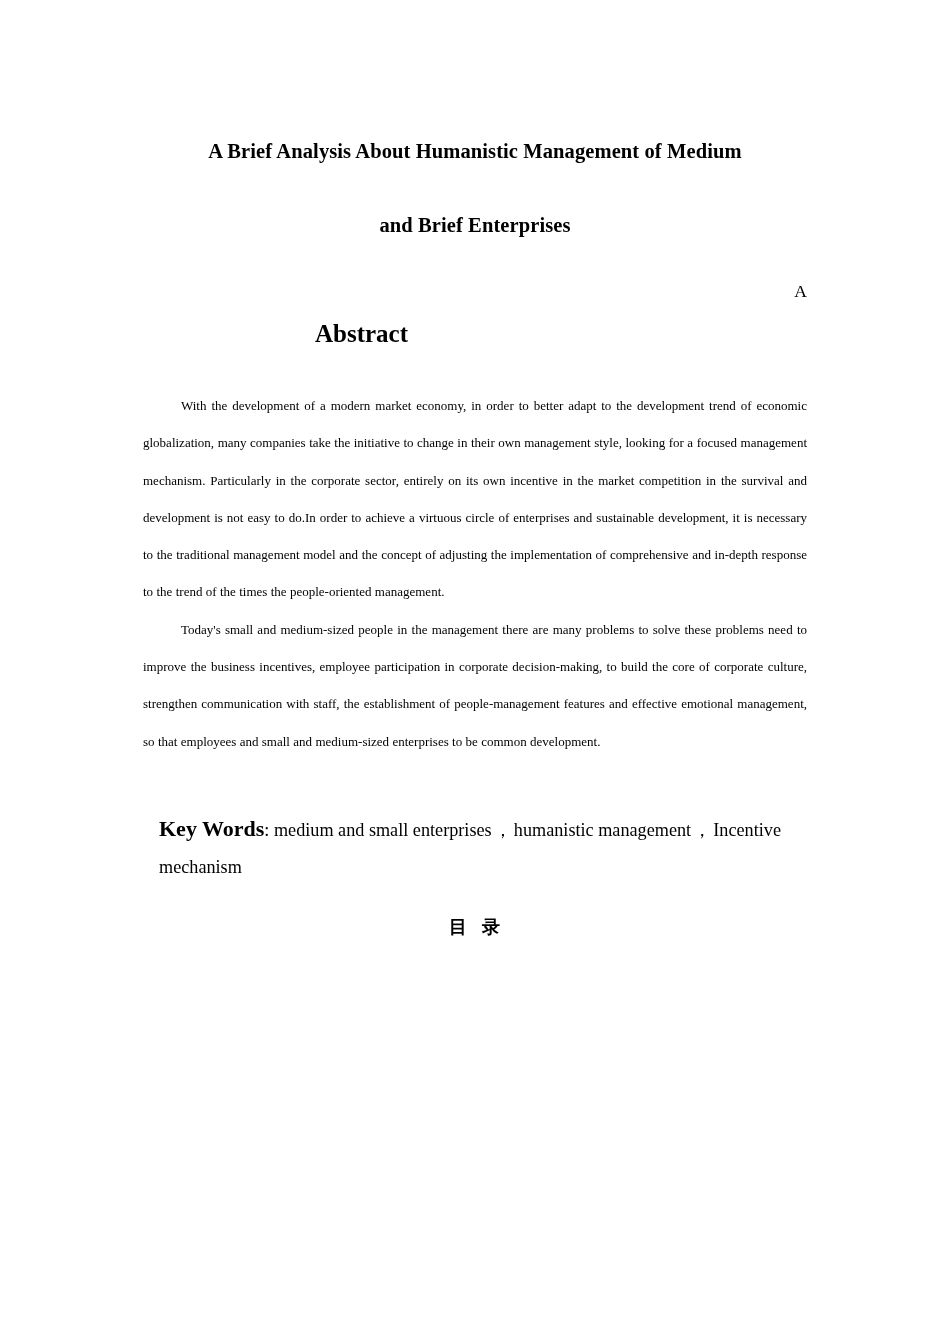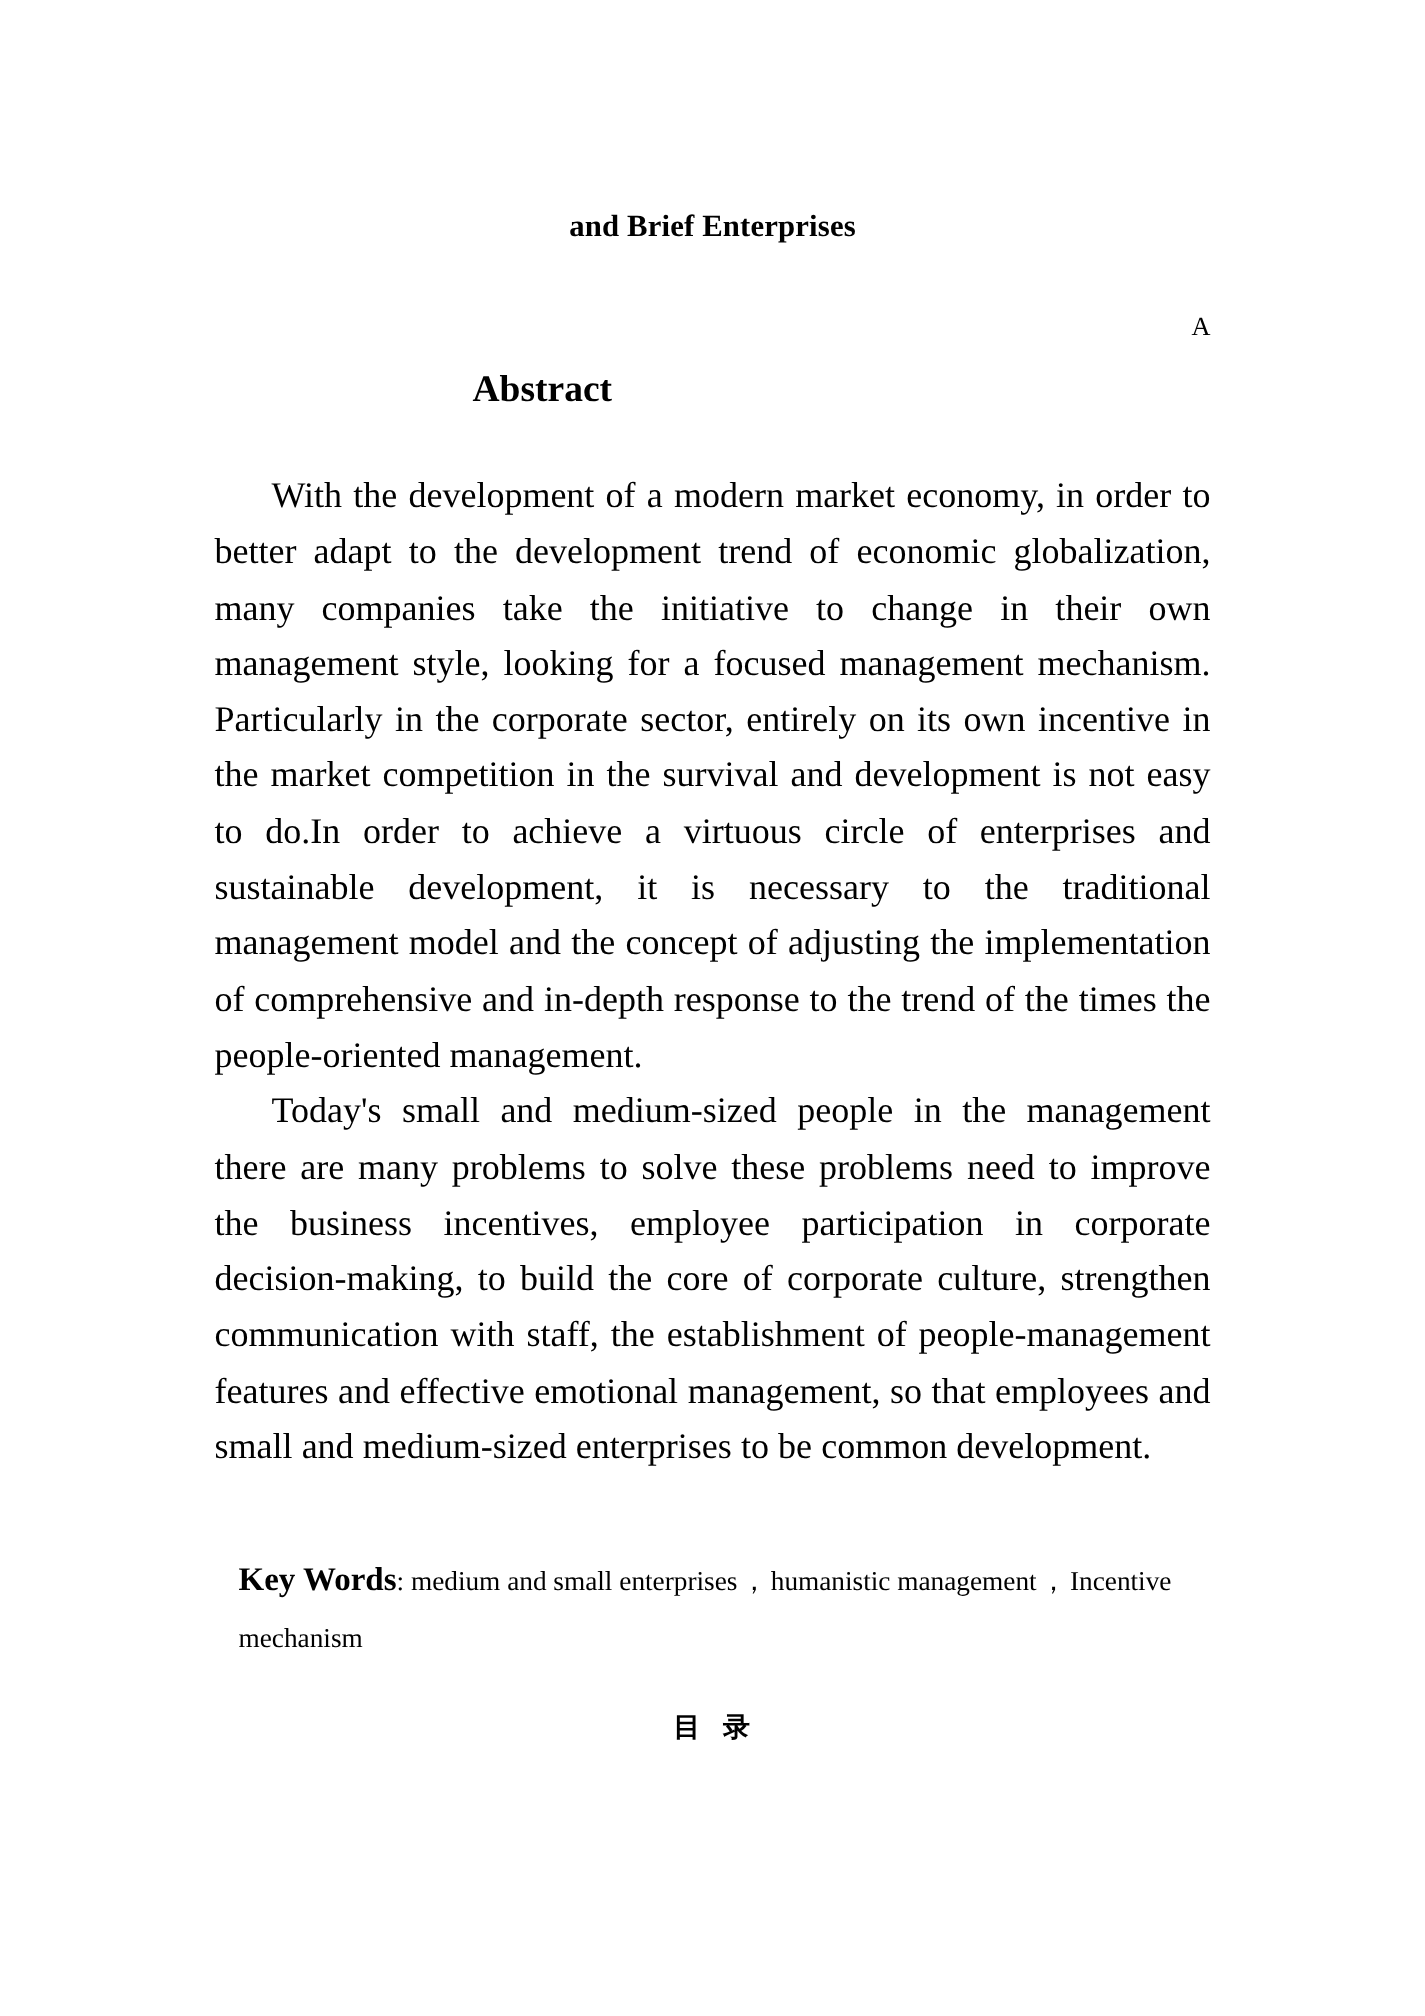--- a/index.html
+++ b/index.html
@@ -60,21 +60,21 @@
     padding-top: 18px;
     padding-left: 172px;
   }
 
   
   .body-block {
     padding-top: 38px;
   }
   p.body-par {
     margin: 0;
-    font-size: 24px;
+    font-size: 13px;
     line-height: 37.3px;
     text-align: justify;
     text-justify: inter-word;
     text-indent: 38px;
     -webkit-hyphens: none;
     hyphens: none;
     word-spacing: 0.1px;
   }
   p.body-par:last-child { }
 
@@ -111,20 +111,21 @@
     width: 14px;
   }
 </style>
 </head>
 <body>
 
 <div class="page">
   <div class="content">
 
     <h1 class="doc-title">
+      <span class="title-line">A Brief Analysis About Humanistic Management of Medium</span>
       <span class="title-line">and Brief Enterprises</span>
     </h1>
 
     <div class="stray-letter">A</div>
 
     <h2 class="abstract-heading">Abstract</h2>
 
     <div class="body-block">
       <p class="body-par">With the development of a modern market economy, in order to better adapt to the development trend of economic globalization, many companies take the initiative to change in their own management style, looking for a focused management mechanism. Particularly in the corporate sector, entirely on its own incentive in the market competition in the survival and development is not easy to do.In order to achieve a virtuous circle of enterprises and sustainable development, it is necessary to the traditional management model and the concept of adjusting the implementation of comprehensive and in-depth response to the trend of the times the people-oriented management.</p>
       <p class="body-par">Today's small and medium-sized people in the management there are many problems to solve these problems need to improve the business incentives, employee participation in corporate decision-making, to build the core of corporate culture, strengthen communication with staff, the establishment of people-management features and effective emotional management, so that employees and small and medium-sized enterprises to be common development.</p>

